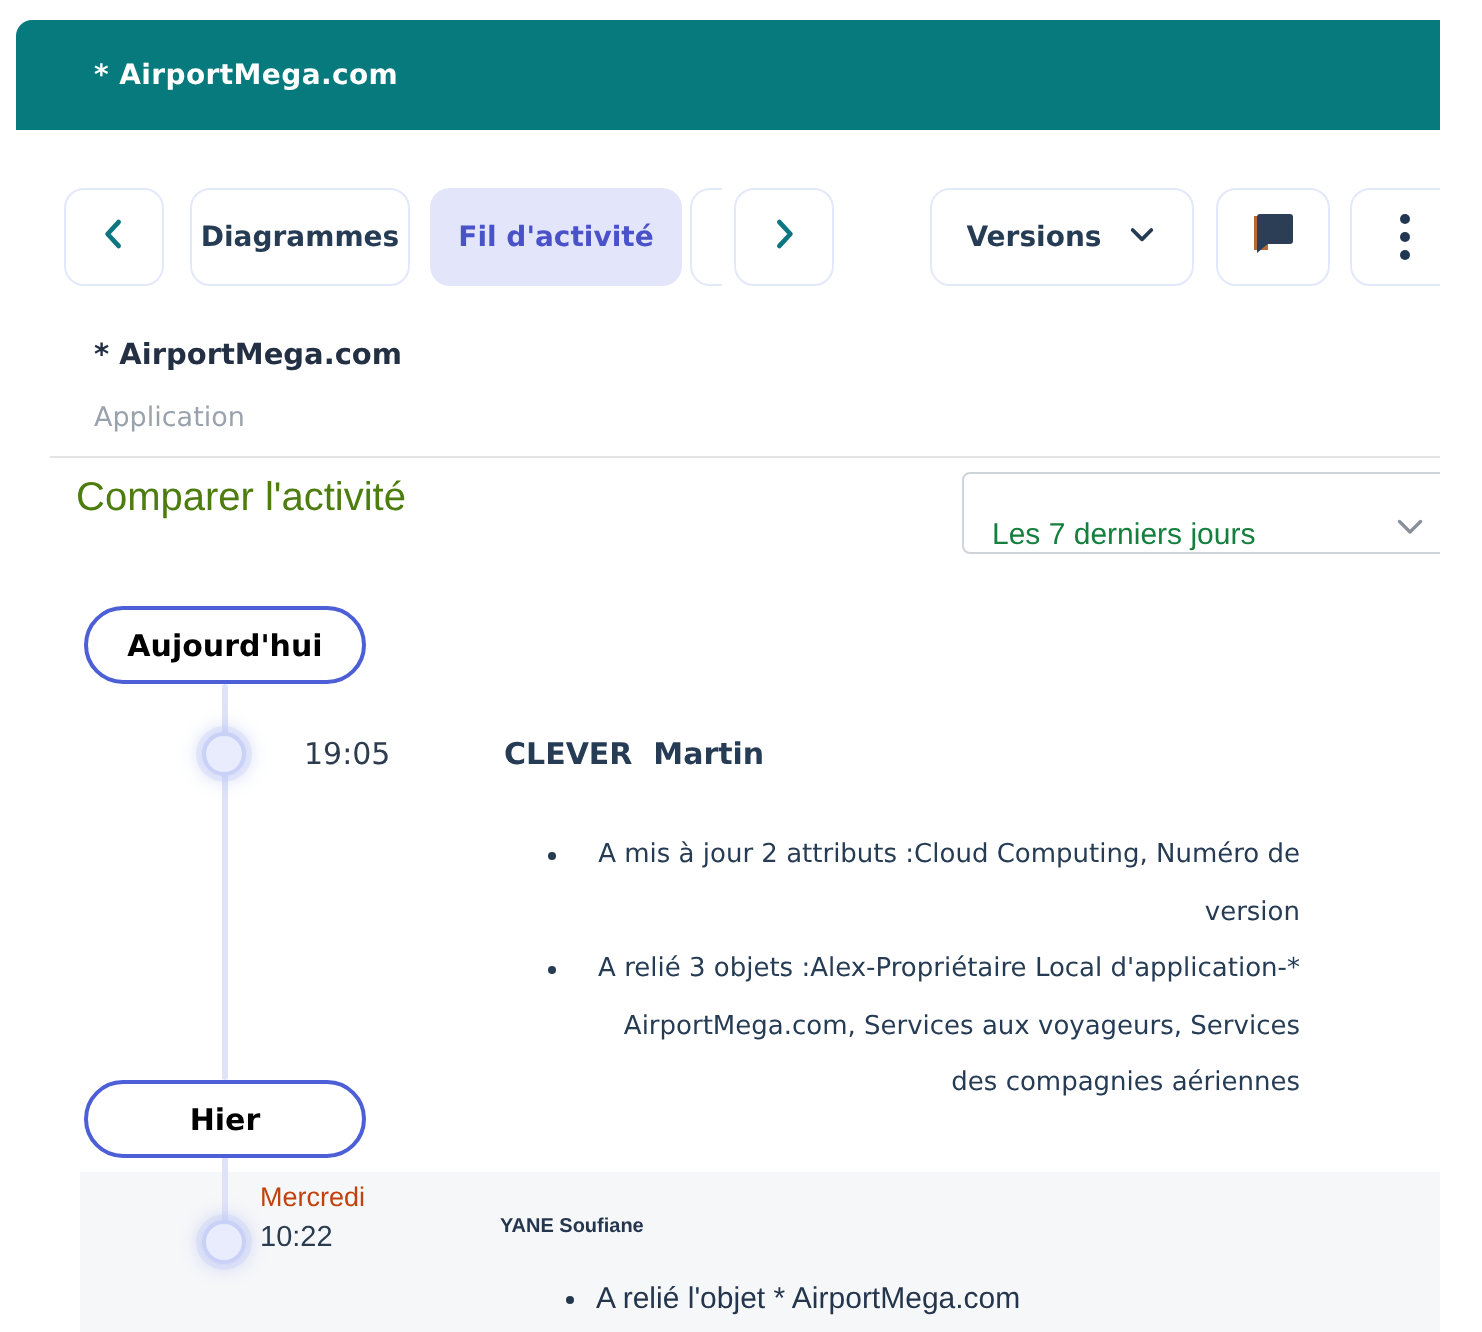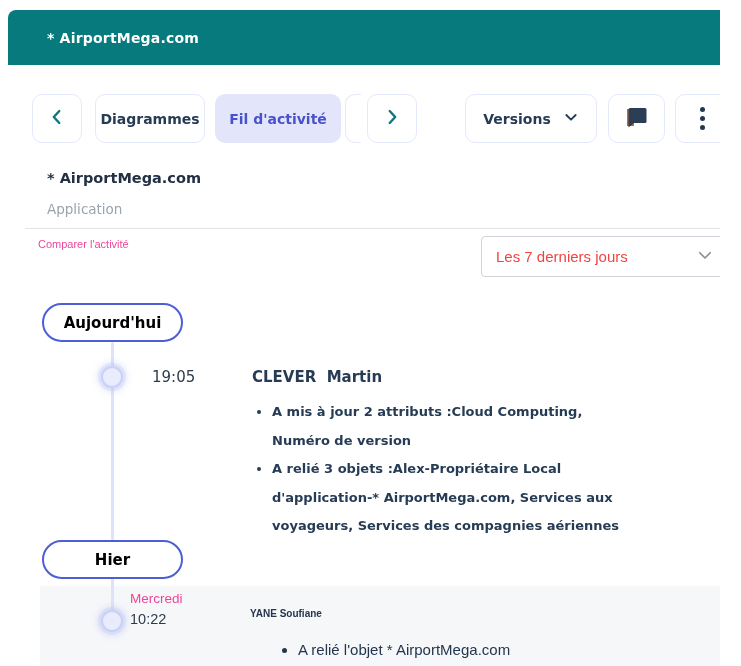--- a/index.html
+++ b/index.html
@@ -34,27 +34,27 @@
   .btn-dots{left:675px;width:55px;}
   .kebab{display:flex;flex-direction:column;gap:4px;}
   .kebab i{width:5px;height:5px;border-radius:50%;background:#223852;}
   
   .obj-title{position:absolute;left:47px;top:170px;font-size:14.5px;font-weight:700;color:#233044;}
   .obj-subtitle{position:absolute;left:47px;top:201px;font-size:13.5px;color:#9aa3ad;}
   .divider{position:absolute;left:25px;right:0;top:228px;height:1px;background:#e3e3e3;}
   
   .compare{
     position:absolute;left:38px;top:238px;font-family:"Liberation Sans",sans-serif;
-    font-size:11px;color:#ec4899;cursor:pointer;
+    font-size:20px;color:#4d7c0f;cursor:pointer;
   }
   .period{
     position:absolute;left:481px;top:236px;width:248px;height:41px;box-sizing:border-box;
     border:1px solid #cfd3da;border-radius:4px;background:#fff;
-    display:flex;align-items:center;justify-content:space-between;padding:0 14px;
-    font-family:"Liberation Sans",sans-serif;font-size:15px;color:#ef4444;cursor:pointer;
+    display:flex;align-items:flex-end;justify-content:space-between;padding:0 14px;
+    font-family:"Liberation Sans",sans-serif;font-size:15px;color:#15803d;cursor:pointer;
   }
   
   .tl-seg{position:absolute;left:111px;width:3px;background:#dfe3fa;border-radius:2px;}
   .tl-seg.s1{top:342px;height:198px;}
   .tl-seg.s2{top:578px;height:43px;}
   .pill{
     position:absolute;left:42px;width:141px;height:39px;box-sizing:border-box;
     border:2px solid #4c5fd6;border-radius:20px;background:#fff;
     display:flex;align-items:center;justify-content:center;
     font-size:15px;font-weight:700;color:#000000;
@@ -64,28 +64,28 @@
   .dot{
     position:absolute;left:101px;width:22px;height:22px;border-radius:50%;box-sizing:border-box;
     background:#e9ecfc;border:2px solid #c9d1f6;
     box-shadow:0 0 0 3px rgba(201,209,246,.35),0 0 9px 2px rgba(130,150,235,.35);
   }
   .dot.d1{top:366px;}
   .dot.d2{top:610px;}
   .ev-time1{position:absolute;left:152px;top:368px;font-size:15px;font-weight:500;color:#2d3b4e;}
   .ev-author1{position:absolute;left:252px;top:368px;font-size:15px;font-weight:700;color:#263c55;white-space:pre;}
   .ev-items1{
-    position:absolute;left:252px;top:398px;width:362px;margin:0;padding:0 0 0 20px;
-    font-size:13px;line-height:28.5px;font-weight:700;color:#263c55;
+    position:absolute;left:252px;top:398px;width:362px;margin:16px;padding:0 0 0 20px;
+    font-size:13px;line-height:28.5px;font-weight:400;color:#263c55;text-align:right;
   }
   .ev-items1 li{margin:0;}
   
   .row-highlight{position:absolute;left:40px;top:586px;width:701px;height:80px;background:#f6f7f9;cursor:pointer;}
   .ev2{font-family:"Liberation Sans",sans-serif;}
-  .ev-day2{position:absolute;left:130px;top:591px;font-size:13.5px;color:#ec4899;}
+  .ev-day2{position:absolute;left:130px;top:591px;font-size:13.5px;color:#c2410c;}
   .ev-time2{position:absolute;left:130px;top:611px;font-size:14.5px;color:#2c3c50;text-align:right;}
   .ev-author2{position:absolute;left:250px;top:608px;font-size:10px;font-weight:700;color:#24364e;}
   .ev-items2{
     position:absolute;left:278px;top:638px;width:330px;margin:0;padding:0 0 0 20px;
     font-size:15px;line-height:24px;color:#24364e;
   }
 </style>
 </head>
 <body>
 

